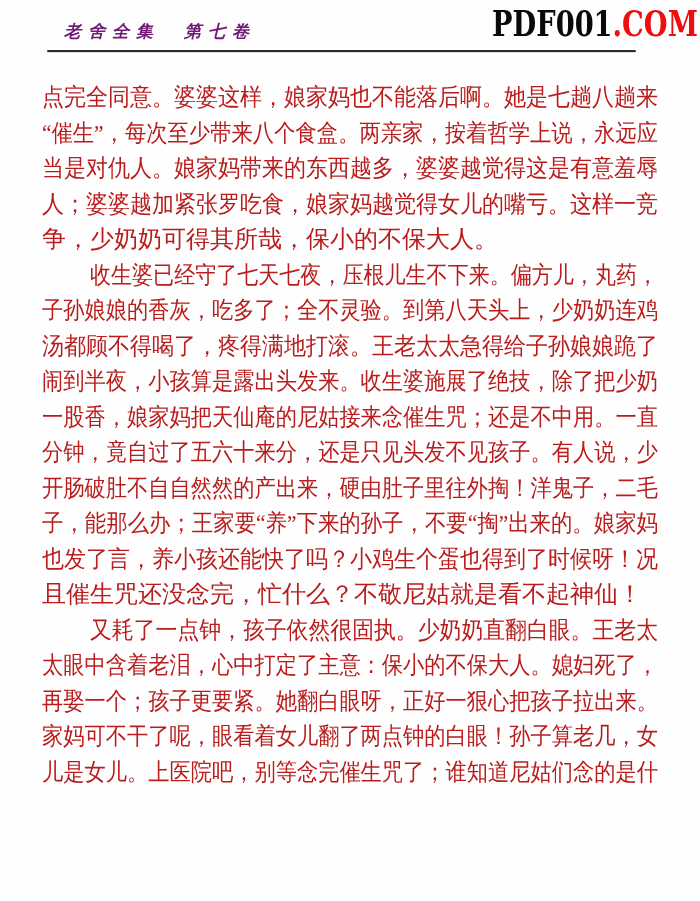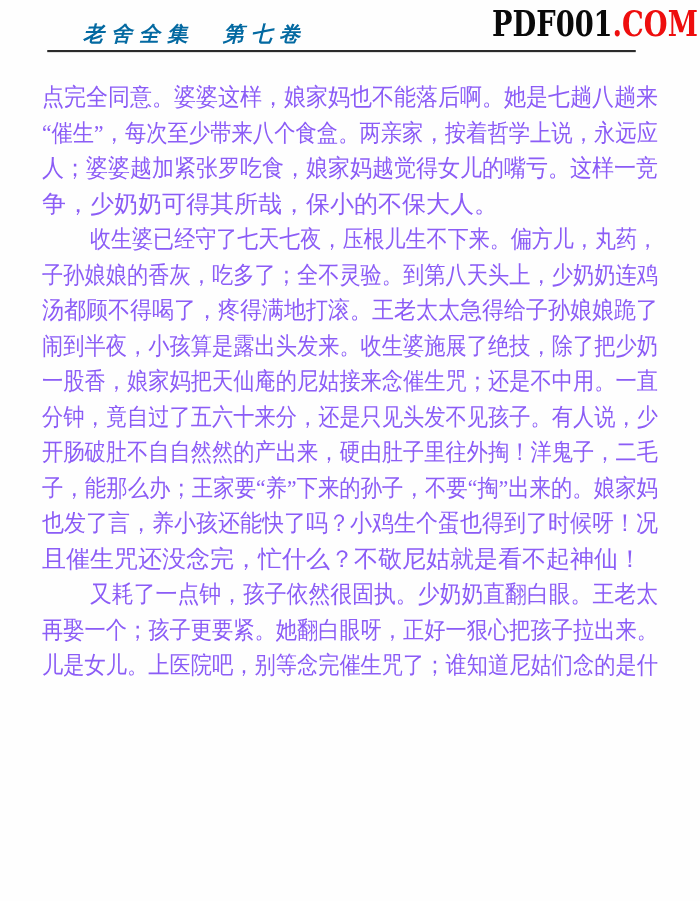--- a/index.html
+++ b/index.html
@@ -14,27 +14,26 @@
     background: #fefefe;
     overflow: hidden;
     font-family: "Liberation Serif", serif;
     color: #161616;
   }
   
   .running-title {
     position: absolute;
     left: 64px;
     top: 20px;
-    font-size: 21px;
+    font-size: 17px;
     font-style: italic;
     font-weight: bold;
     letter-spacing: 7px;
-    color: #0369a1;
+    color: #701a75;
     white-space: nowrap;
-    margin-left: 19px;
   }
   .watermark {
     position: absolute;
     top: 4px;
     right: 2px;
     font-family: "DejaVu Serif", serif;
     font-weight: bold;
     font-size: 35px;
     line-height: 40px;
     letter-spacing: 0px;
@@ -59,21 +58,21 @@
     position: absolute;
     left: 42px;
     top: 80px;
     width: 616px;
   }
   .line {
     height: 35.5px;
     line-height: 35.5px;
     font-size: 24px;
     white-space: nowrap;
-    color: #8b5cf6;
+    color: #b91c1c;
   }
   .line.indent { padding-left: 48px; }
   .line > span {
     display: inline-block;
     transform-origin: 0 50%;
   }
 </style>
 </head>
 <body>
 
@@ -85,30 +84,33 @@
     <div class="watermark">
       <span>PDF001</span><span class="wm-red">.COM</span>
     </div>
 
     <div class="header-rule"></div>
   </div>
 
   <div class="body-text">
       <div class="line"><span style="transform: scaleX(0.916667);">点完全同意。婆婆这样，娘家妈也不能落后啊。她是七趟八趟来</span></div>
       <div class="line"><span style="transform: scaleX(0.888488);">“催生”，每次至少带来八个食盒。两亲家，按着哲学上说，永远应</span></div>
+      <div class="line"><span style="transform: scaleX(0.916667);">当是对仇人。娘家妈带来的东西越多，婆婆越觉得这是有意羞辱</span></div>
       <div class="line"><span style="transform: scaleX(0.916667);">人；婆婆越加紧张罗吃食，娘家妈越觉得女儿的嘴亏。这样一竞</span></div>
       <div class="line last"><span>争，少奶奶可得其所哉，保小的不保大人。</span></div>
       <div class="line indent"><span style="transform: scaleX(0.876543);">收生婆已经守了七天七夜，压根儿生不下来。偏方儿，丸药，</span></div>
       <div class="line"><span style="transform: scaleX(0.885057);">子孙娘娘的香灰，吃多了；全不灵验。到第八天头上，少奶奶连鸡</span></div>
       <div class="line"><span style="transform: scaleX(0.916667);">汤都顾不得喝了，疼得满地打滚。王老太太急得给子孙娘娘跪了</span></div>
       <div class="line"><span style="transform: scaleX(0.885057);">闹到半夜，小孩算是露出头发来。收生婆施展了绝技，除了把少奶</span></div>
       <div class="line"><span style="transform: scaleX(0.885057);">一股香，娘家妈把天仙庵的尼姑接来念催生咒；还是不中用。一直</span></div>
       <div class="line"><span style="transform: scaleX(0.885057);">分钟，竟自过了五六十来分，还是只见头发不见孩子。有人说，少</span></div>
       <div class="line"><span style="transform: scaleX(0.885057);">开肠破肚不自自然然的产出来，硬由肚子里往外掏！洋鬼子，二毛</span></div>
       <div class="line"><span style="transform: scaleX(0.891966);">子，能那么办；王家要“养”下来的孙子，不要“掏”出来的。娘家妈</span></div>
       <div class="line"><span style="transform: scaleX(0.916667);">也发了言，养小孩还能快了吗？小鸡生个蛋也得到了时候呀！况</span></div>
       <div class="line last"><span>且催生咒还没念完，忙什么？不敬尼姑就是看不起神仙！</span></div>
       <div class="line indent"><span style="transform: scaleX(0.910256);">又耗了一点钟，孩子依然很固执。少奶奶直翻白眼。王老太</span></div>
+      <div class="line"><span style="transform: scaleX(0.885057);">太眼中含着老泪，心中打定了主意：保小的不保大人。媳妇死了，</span></div>
       <div class="line"><span style="transform: scaleX(0.885057);">再娶一个；孩子更要紧。她翻白眼呀，正好一狠心把孩子拉出来。</span></div>
+      <div class="line"><span style="transform: scaleX(0.885057);">家妈可不干了呢，眼看着女儿翻了两点钟的白眼！孙子算老几，女</span></div>
       <div class="line"><span style="transform: scaleX(0.885057);">儿是女儿。上医院吧，别等念完催生咒了；谁知道尼姑们念的是什</span></div>
     </div>
 
 </div>
 
 </body></html>

